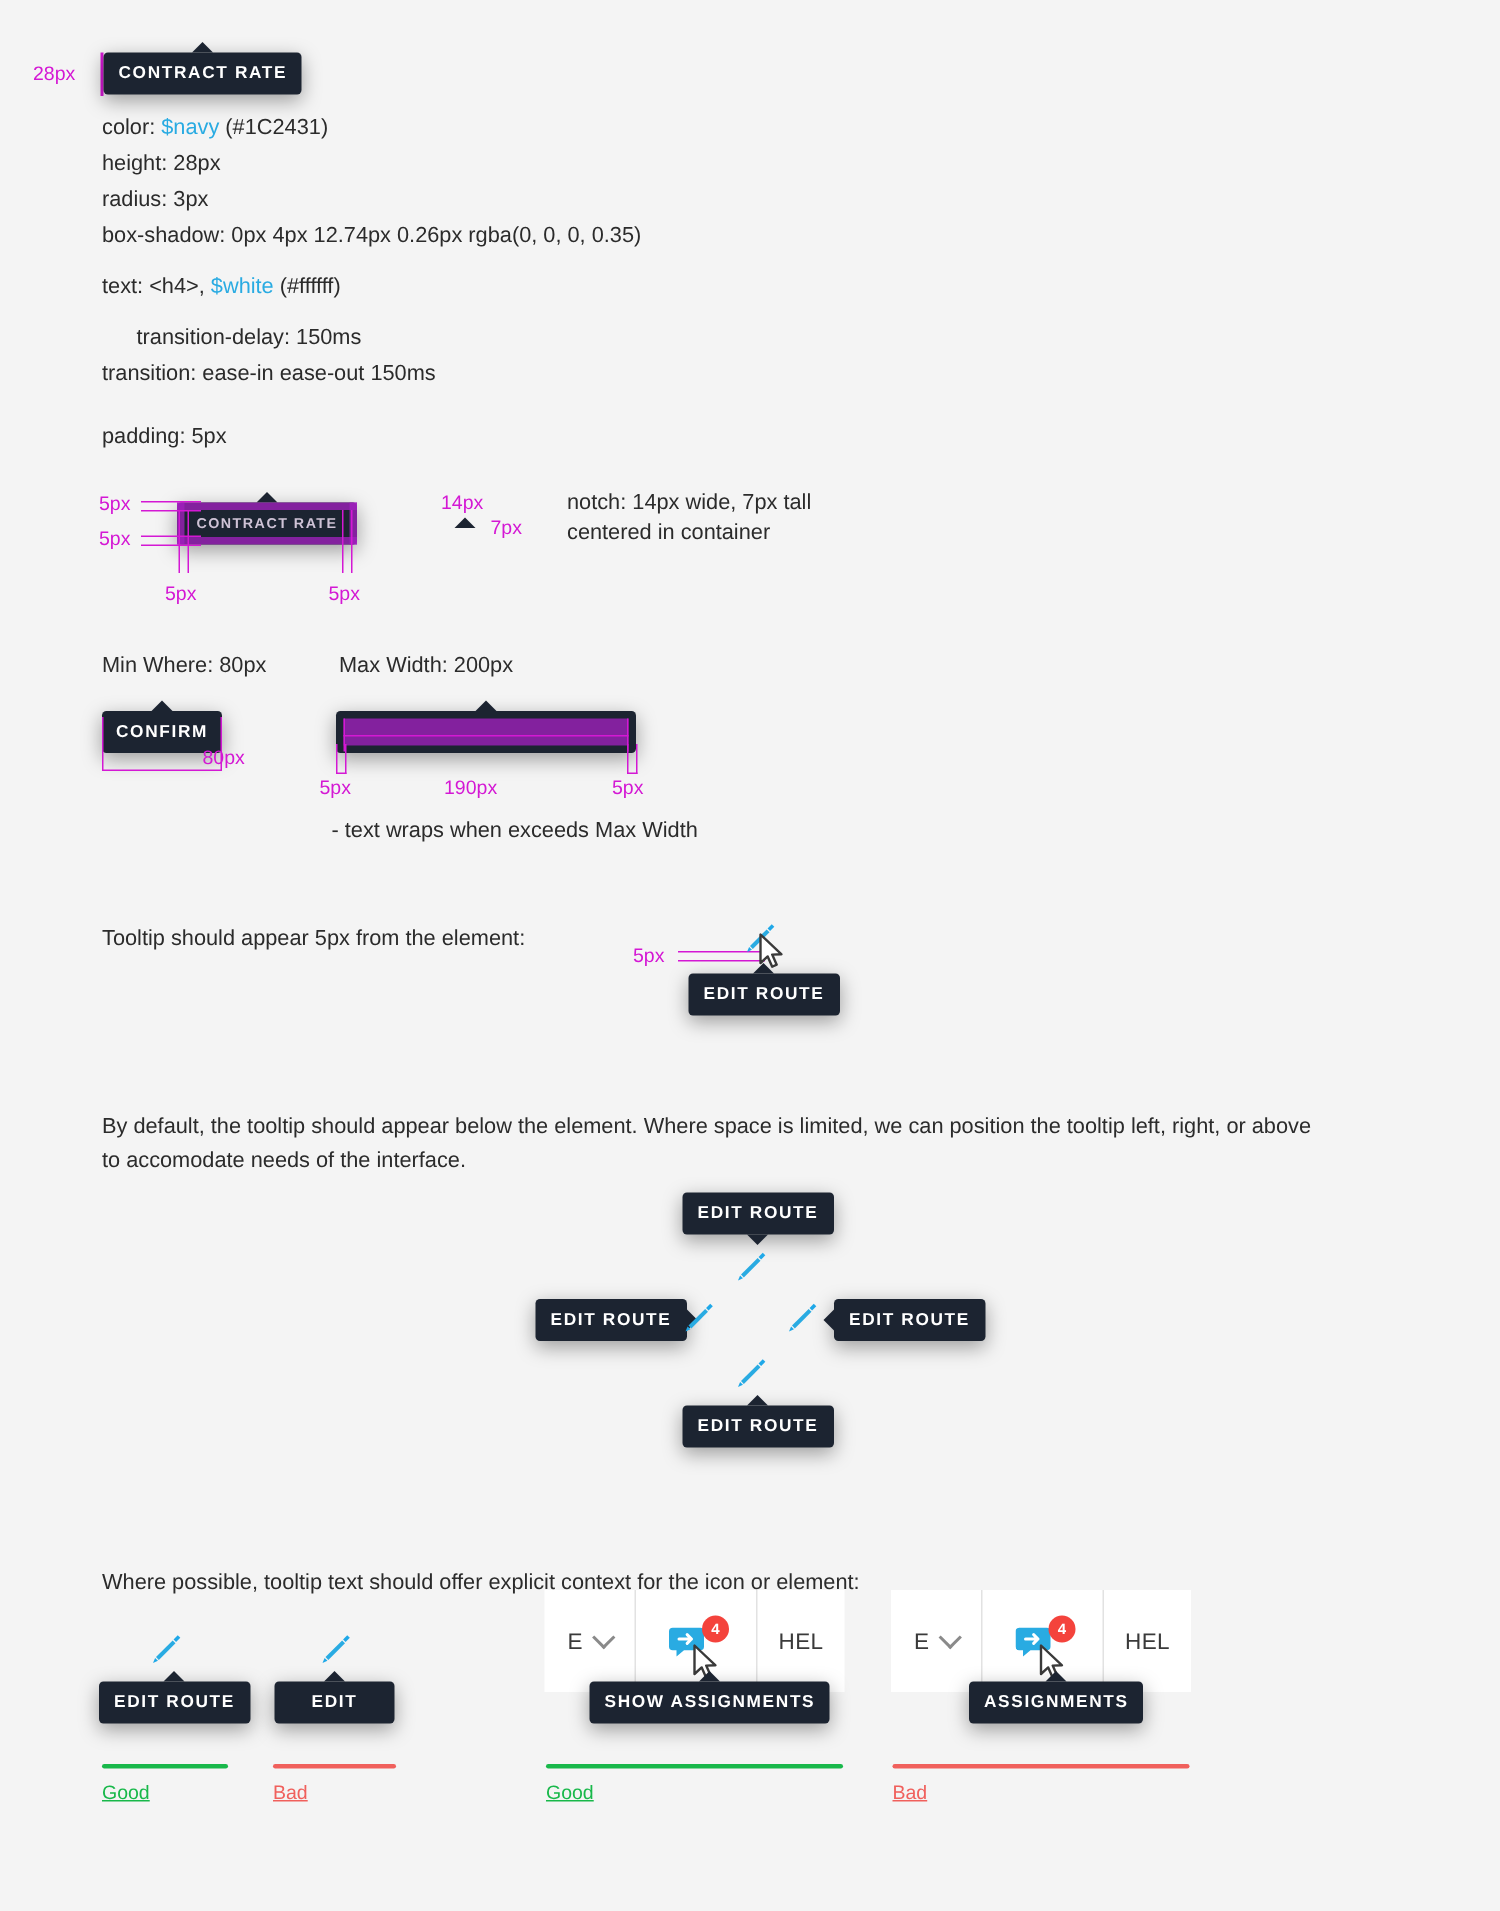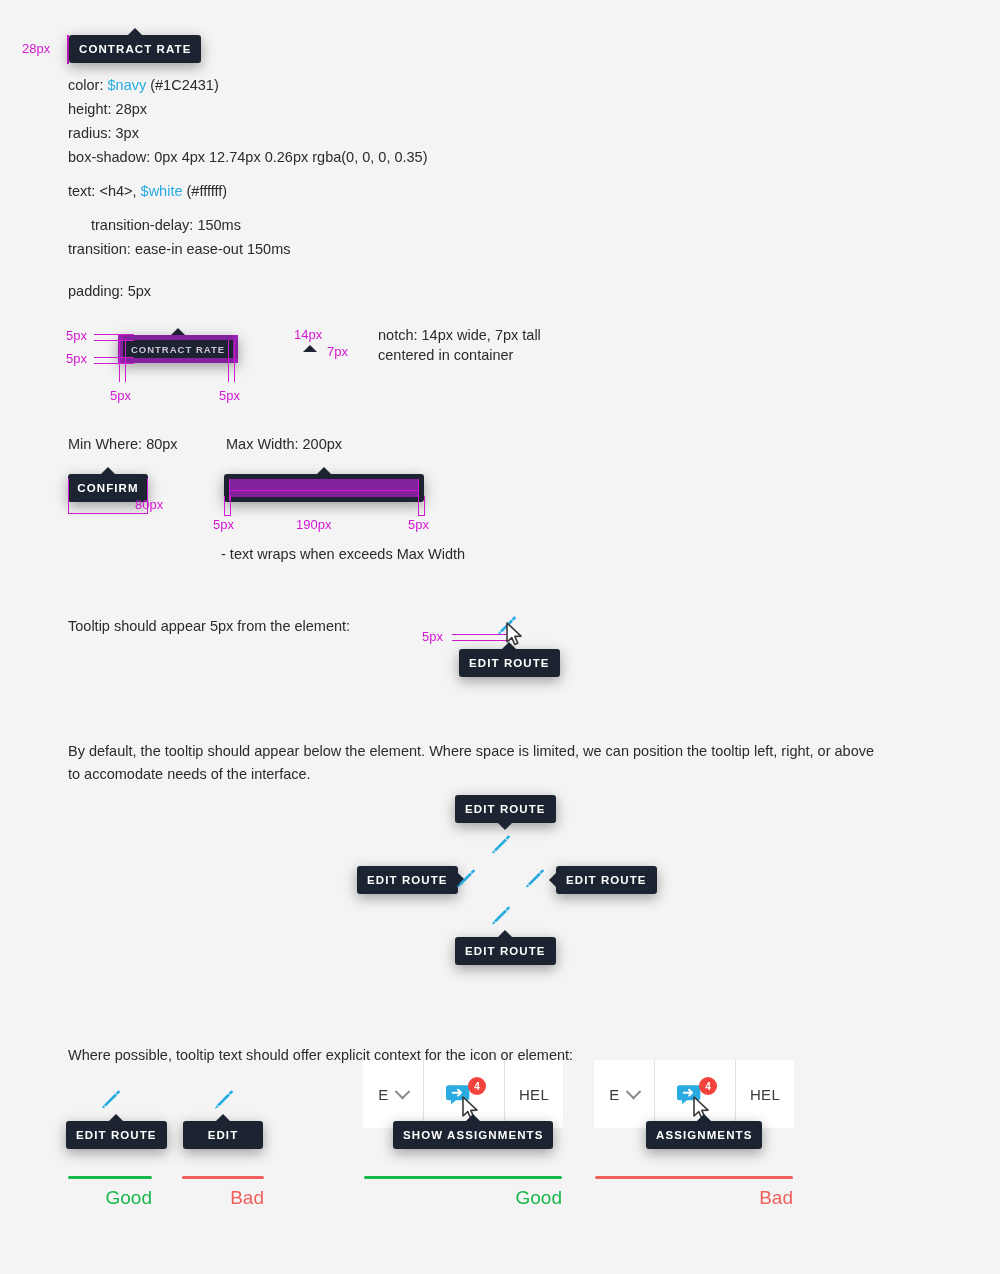--- a/index.html
+++ b/index.html
@@ -90,23 +90,24 @@
   
   .pencil { position: absolute; width: 26px; height: 26px; }
 
   
   .cursor { position: absolute; width: 20px; height: 26px; }
 
   
   .rule { position: absolute; height: 3px; border-radius: 2px; }
   .verdict {
     position: absolute;
-    font-size: 19px;
-    text-align: right;
+    font-size: 13px;
+    text-align: left;
     white-space: nowrap;
+    text-decoration: underline;
   }
   .good { color: #18B84A; }
   .bad  { color: #F0605C; }
 
   
   .toolbar {
     position: absolute;
     background: #ffffff;
     height: 68px;
     display: flex;

